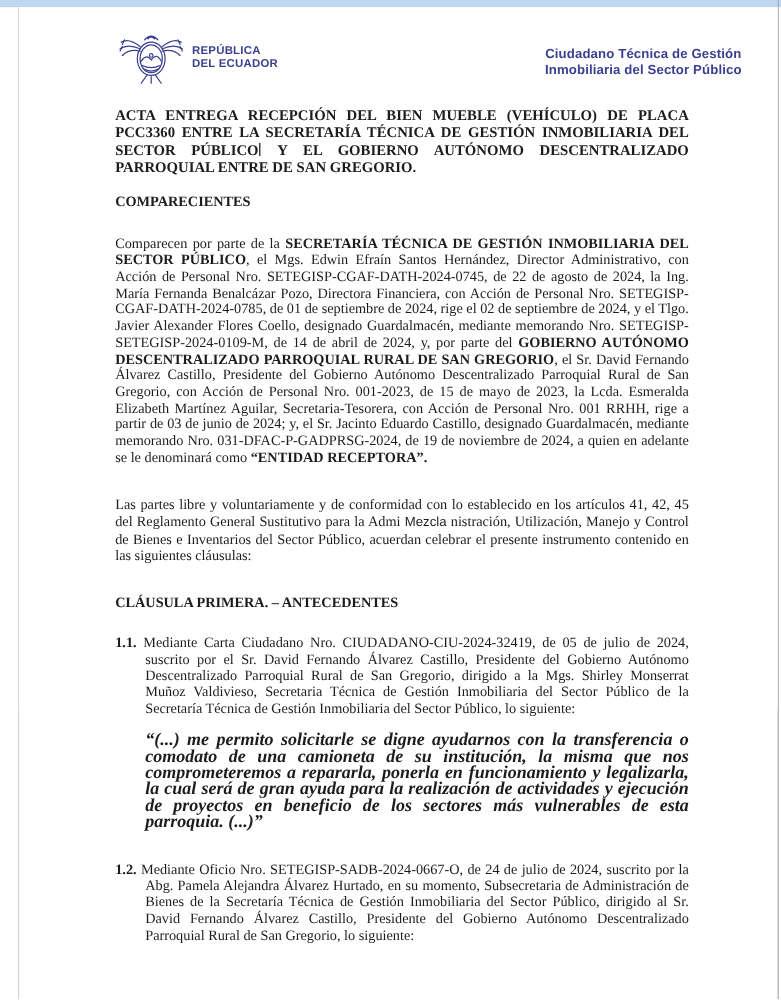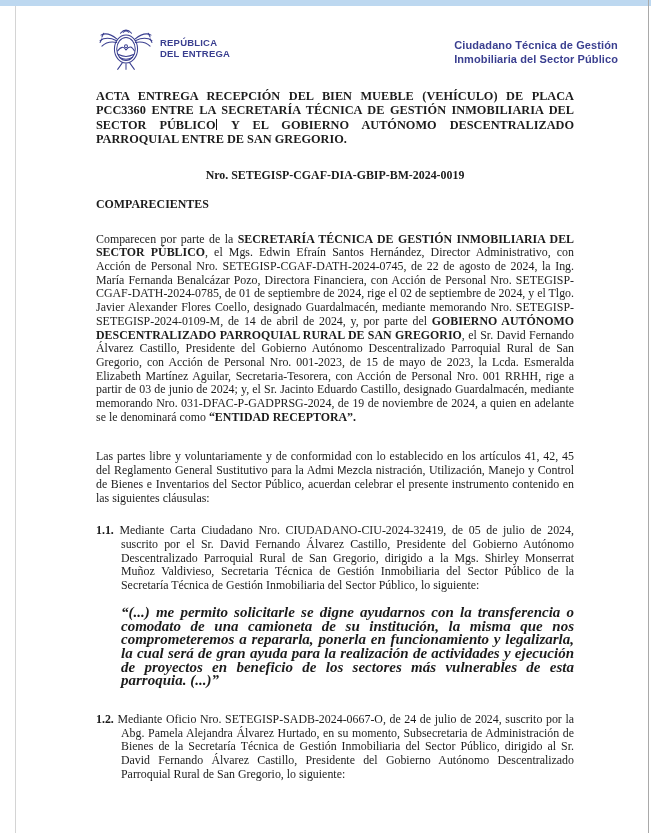--- a/index.html
+++ b/index.html
@@ -79,40 +79,40 @@
 
           <path d="M21,29 Q26,22 30,28 Q35,21 39,29"></path>
           <path d="M22,33 Q30,37 38,33 M23,36 Q30,40 37,36"></path>
           <circle cx="30" cy="24" r="1.6"></circle>
 
           <path d="M26,42 l-5,7 M34,42 l5,7 M30,43 l0,6"></path>
         </g>
       </svg>
       <div class="logo-text">
         <div>REPÚBLICA</div>
-        <div>DEL ENTREGA</div>
+        <div>DEL ECUADOR</div>
       </div>
     </div>
     <div class="org">
       <div>Ciudadano Técnica de Gestión</div>
       <div>Inmobiliaria del Sector Público</div>
     </div>
   </div>
 
   <div class="content">
     <p class="title"><span class="b">ACTA ENTREGA RECEPCIÓN DEL BIEN MUEBLE (VEHÍCULO) DE PLACA PCC3360 ENTRE LA SECRETARÍA TÉCNICA DE GESTIÓN INMOBILIARIA DEL SECTOR PÚBLICO</span><span class="cursor"></span><span class="b"> Y EL GOBIERNO AUTÓNOMO DESCENTRALIZADO PARROQUIAL ENTRE DE SAN GREGORIO.</span></p>
 
-    <p class="doc-number">Nro. SETEGISP-CGAF-DIA-GBIP-BM-2024-0019</p>
 
     <p class="heading h-comparecientes">COMPARECIENTES</p>
 
     <p class="body-p p-comparecen"><span>Comparecen por parte de la </span><span class="b">SECRETARÍA TÉCNICA DE GESTIÓN INMOBILIARIA DEL SECTOR PÚBLICO</span><span>, el Mgs. Edwin Efraín Santos Hernández, Director Administrativo, con Acción de Personal Nro. SETEGISP-CGAF-DATH-2024-0745, de 22 de agosto de 2024, la Ing. María Fernanda Benalcázar Pozo, Directora Financiera, con Acción de Personal Nro. SETEGISP-CGAF-DATH-2024-0785, de 01 de septiembre de 2024, rige el 02 de septiembre de 2024, y el Tlgo. Javier Alexander Flores Coello, designado Guardalmacén, mediante memorando Nro. SETEGISP-SETEGISP-2024-0109-M, de 14 de abril de 2024, y, por parte del </span><span class="b">GOBIERNO AUTÓNOMO DESCENTRALIZADO PARROQUIAL RURAL DE SAN GREGORIO</span><span>, el Sr. David Fernando Álvarez Castillo, Presidente del Gobierno Autónomo Descentralizado Parroquial Rural de San Gregorio, con Acción de Personal Nro. 001-2023, de 15 de mayo de 2023, la Lcda. Esmeralda Elizabeth Martínez Aguilar, Secretaria-Tesorera, con Acción de Personal Nro. 001 RRHH, rige a partir de 03 de junio de 2024; y, el Sr. Jacinto Eduardo Castillo, designado Guardalmacén, mediante memorando Nro. 031-DFAC-P-GADPRSG-2024, de 19 de noviembre de 2024, a quien en adelante se le denominará como </span><span class="b">“ENTIDAD RECEPTORA”.</span></p>
 
     <p class="body-p p-laspartes"><span>Las partes libre y voluntariamente y de conformidad con lo establecido en los artículos 41, 42, 45 del Reglamento General Sustitutivo para la Admi </span><span class="sans">Mezcla</span><span> nistración, Utilización, Manejo y Control de Bienes e Inventarios del Sector Público, acuerdan celebrar el presente instrumento contenido en las siguientes cláusulas:</span></p>
 
+    <p class="heading h-clausula">CLÁUSULA PRIMERA. – ANTECEDENTES</p>
 
     <p class="body-p hang item-1-1"><span class="b">1.1.</span><span> Mediante Carta Ciudadano Nro. CIUDADANO-CIU-2024-32419, de 05 de julio de 2024, suscrito por el Sr. David Fernando Álvarez Castillo, Presidente del Gobierno Autónomo Descentralizado Parroquial Rural de San Gregorio, dirigido a la Mgs. Shirley Monserrat Muñoz Valdivieso, Secretaria Técnica de Gestión Inmobiliaria del Sector Público de la Secretaría Técnica de Gestión Inmobiliaria del Sector Público, lo siguiente:</span></p>
 
     <p class="quote"><span>“(...) me permito solicitarle se digne ayudarnos con la transferencia o comodato de una camioneta de su institución, la misma que nos comprometeremos a repararla, ponerla en funcionamiento y legalizarla, la cual será de gran ayuda para la realización de actividades y ejecución de proyectos en beneficio de los sectores más vulnerables de esta parroquia. (...)”</span></p>
 
     <p class="body-p hang item-1-2"><span class="b">1.2.</span><span> Mediante Oficio Nro. SETEGISP-SADB-2024-0667-O, de 24 de julio de 2024, suscrito por la Abg. Pamela Alejandra Álvarez Hurtado, en su momento, Subsecretaria de Administración de Bienes de la Secretaría Técnica de Gestión Inmobiliaria del Sector Público, dirigido al Sr. David Fernando Álvarez Castillo, Presidente del Gobierno Autónomo Descentralizado Parroquial Rural de San Gregorio, lo siguiente:</span></p>
   </div>
 
 </div>
 

